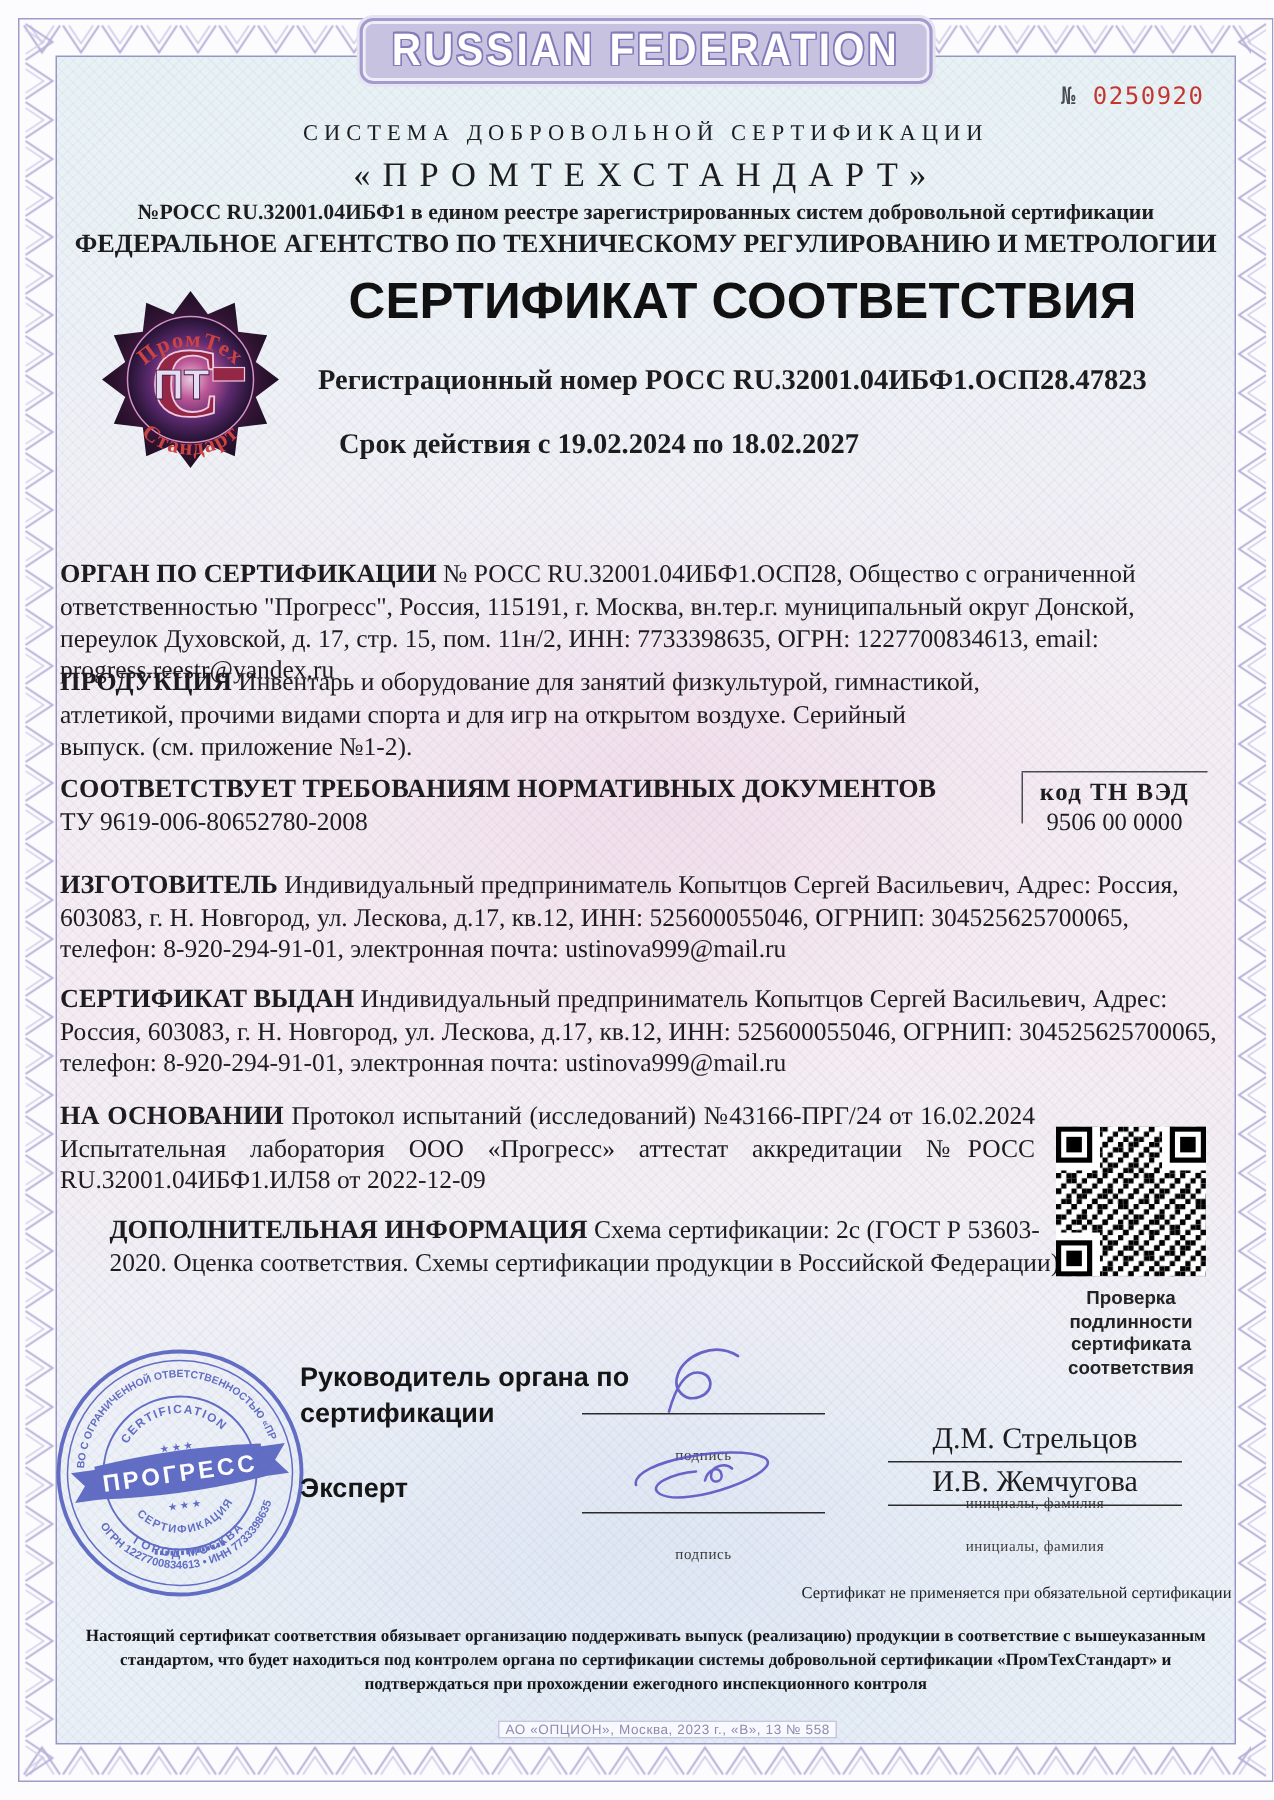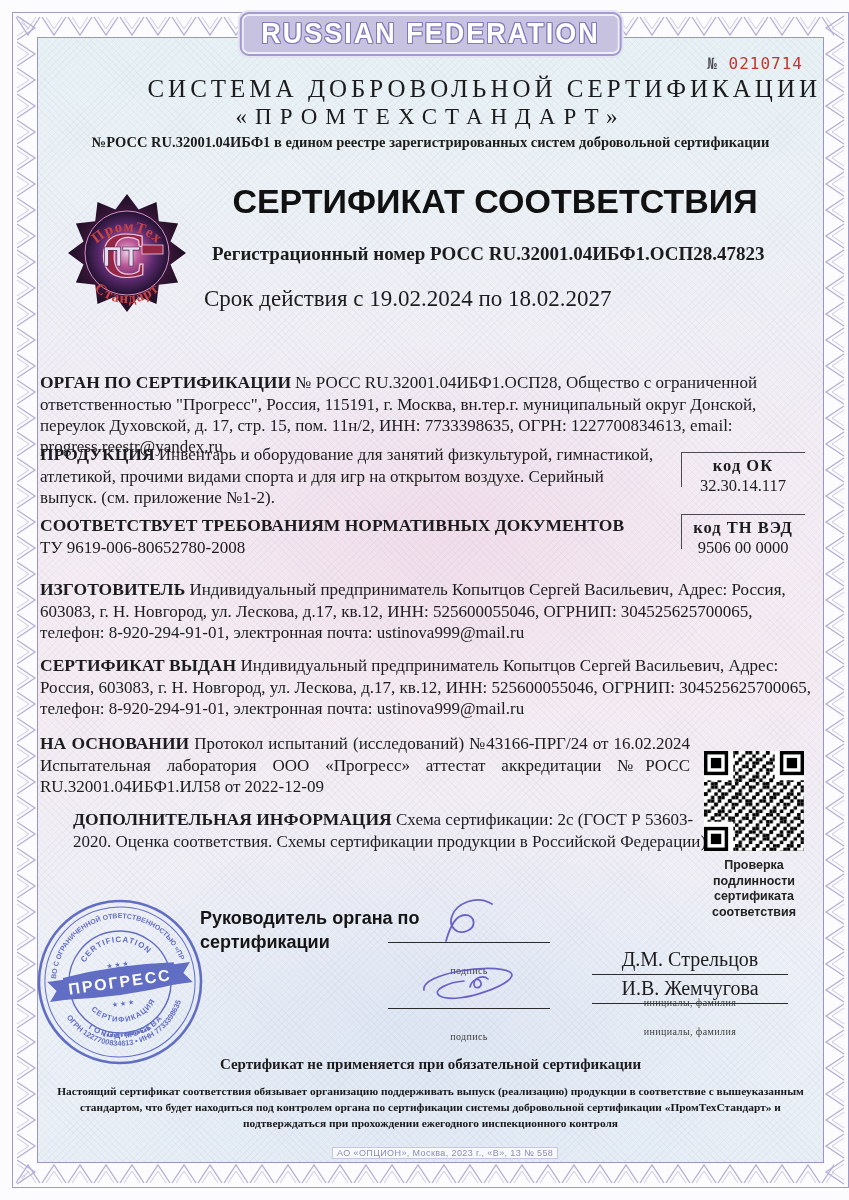--- a/index.html
+++ b/index.html
@@ -28,30 +28,30 @@
     padding:4px 20px 5px;}
   .banner span{font-family:"Liberation Sans",sans-serif;font-weight:bold;font-size:27px;
     letter-spacing:2px;color:#ffffff;white-space:nowrap;display:inline-block;transform:scaleY(1.12);
     text-shadow:1px 0 #837bba,-1px 0 #837bba,0 1px #837bba,0 -1px #837bba,1px 1px #837bba,-1px -1px #837bba,1px -1px #837bba,-1px 1px #837bba;}
   
   .cert-no{position:absolute;top:54px;right:58px;font-family:"DejaVu Sans Mono",monospace;font-size:16px;letter-spacing:1px;}
   .cert-no .pre{color:#4a4a52;}
   .cert-no .num{color:#c5352f;}
   
   .hdr{position:absolute;top:76px;left:40px;right:40px;text-align:center;}
-  .hdr-l1{font-size:25px;letter-spacing:4px;line-height:26px;text-align:right;}
+  .hdr-l1{font-size:15px;letter-spacing:4px;line-height:26px;}
   .hdr-l2{font-size:23px;letter-spacing:8px;line-height:29px;}
   .hdr-l3{font-size:14.5px;font-weight:bold;line-height:17px;margin-top:3px;}
   .hdr-l4{font-size:17.5px;font-weight:bold;line-height:20px;margin-top:1px;}
   
   .logo{position:absolute;left:66px;top:192px;width:122px;height:122px;}
   .title{position:absolute;top:182px;left:205px;width:580px;text-align:center;
     font-family:"Liberation Sans",sans-serif;font-weight:bold;font-size:34px;letter-spacing:0px;color:#111;}
   .regline{position:absolute;left:212px;top:243px;font-size:19px;font-weight:bold;}
-  .validline{position:absolute;left:204px;top:286px;font-size:23px;font-weight:normal;}
+  .validline{position:absolute;left:226px;top:286px;font-size:19px;font-weight:bold;}
   
   .sec{position:absolute;left:40px;font-size:17px;line-height:1.24;}
   .sec b{font-size:17.5px;}
   .sec-org{top:351px;width:772px;margin-top:21px;}
   .sec-prod{top:444px;width:618px;}
   .sec-std{top:515px;width:660px;}
   .sec-std .lbl{font-weight:bold;font-size:17.5px;display:block;}
   .sec-man{top:579px;width:774px;}
   .sec-iss{top:655px;width:774px;}
   .sec-basis{top:733px;width:650px;text-align:justify;}
@@ -76,21 +76,21 @@
   .sig-slot .rule{border-bottom:1.5px solid #2b2b2b;position:relative;}
   .sig-slot svg{position:absolute;left:12px;bottom:0px;}
   .sig-head{top:898px;}  .sig-head .rule{height:44px;}
   .sig-expert{top:962px;} .sig-expert .rule{height:46px;}
   .cap{font-size:10px;color:#3d3d3d;text-align:center;letter-spacing:.4px;padding-top:1px;margin-top:21px;}
   .name-slot{position:absolute;left:592px;width:196px;text-align:center;}
   .name-slot .nm{font-size:20px;border-bottom:1.5px solid #2b2b2b;padding-bottom:3px;}
   .name-head{top:948px;}
   .name-expert{top:977px;}
   
-  .foot-note{position:absolute;top:1056px;left:40px;right:40px;text-align:center;font-weight:bold;font-size:15px;}
+  .foot-note{position:absolute;top:1056px;left:40px;right:40px;text-align:right;font-weight:normal;font-size:11px;}
   .foot-disc{position:absolute;top:1083px;left:56px;right:56px;text-align:center;font-weight:bold;font-size:11.4px;line-height:1.42;color:#17171a;}
   .print-info{position:absolute;top:1147px;left:332px;font-family:"Liberation Sans",sans-serif;font-size:9px;
     color:#8f8bb0;letter-spacing:.4px;background:rgba(252,252,255,.85);padding:0 4px;border:.5px solid #c9c5e0;}
 </style>
 </head>
 <body>
 
 <div class="page">
 
   <div class="frame-outer"></div>
@@ -131,27 +131,28 @@
       <rect width="22" height="1170" fill="url(#pR)"></rect>
     </svg>
   <div class="frame-inner"></div>
   <div class="guilloche"></div>
 
   <div class="banner">
     <span>RUSSIAN FEDERATION</span>
   </div>
   <div class="cert-no">
     <span class="pre">№</span>
-    <span class="num">0210714</span>
+    <span class="num">0250920</span>
   </div>
 
   <div class="hdr">
     <div class="hdr-l1">СИСТЕМА ДОБРОВОЛЬНОЙ СЕРТИФИКАЦИИ</div>
     <div class="hdr-l2">«ПРОМТЕХСТАНДАРТ»</div>
     <div class="hdr-l3">№РОСС RU.32001.04ИБФ1 в едином реестре зарегистрированных систем добровольной сертификации</div>
+    <div class="hdr-l4">ФЕДЕРАЛЬНОЕ АГЕНТСТВО ПО ТЕХНИЧЕСКОМУ РЕГУЛИРОВАНИЮ И МЕТРОЛОГИИ</div>
   </div>
 
   <svg class="logo" viewBox="0 0 122 122">
     <defs>
       <radialGradient id="lgO">
           <stop offset="0%" stop-color="#7a2a62"></stop>
           <stop offset="55%" stop-color="#461b44"></stop>
           <stop offset="100%" stop-color="#1e0e24"></stop>
         </radialGradient>
       <radialGradient id="lgI">
@@ -181,24 +182,20 @@
   <div class="validline">Срок действия с 19.02.2024 по 18.02.2027</div>
 
   <div class="sec sec-org">
     <b>ОРГАН ПО СЕРТИФИКАЦИИ</b><span> № РОСС RU.32001.04ИБФ1.ОСП28, Общество с ограниченной ответственностью "Прогресс", Россия, 115191, г. Москва, вн.тер.г. муниципальный округ Донской, переулок Духовской, д. 17, стр. 15, пом. 11н/2, ИНН: 7733398635, ОГРН: 1227700834613, email: progress.reestr@yandex.ru</span>
   </div>
 
   <div class="sec sec-prod">
     <b>ПРОДУКЦИЯ</b><span> Инвентарь и оборудование для занятий физкультурой, гимнастикой, атлетикой, прочими видами спорта и для игр на открытом воздухе. Серийный выпуск. (см. приложение №1-2).</span>
   </div>
 
-  <div class="code-box code-ok">
-    <div class="cl">код ОК</div>
-    <div class="cv">32.30.14.117</div>
-  </div>
   <div class="code-box code-tnved">
     <div class="cl">код ТН ВЭД</div>
     <div class="cv">9506 00 0000</div>
   </div>
 
   <div class="sec sec-std">
     <span class="lbl">СООТВЕТСТВУЕТ ТРЕБОВАНИЯМ НОРМАТИВНЫХ ДОКУМЕНТОВ</span>
     <span>ТУ 9619-006-80652780-2008</span>
   </div>
 
@@ -302,20 +299,21 @@
         <path d="M92 8 C76 -2 56 8 52 20 C48 31 57 39 67 35 C77 31 75 19 65 19 C57 19 51 27 46 45" fill="none" stroke="#5b54c2" stroke-width="1.8" stroke-linecap="round" opacity="0.9"></path>
       </svg>
     </div>
     <div class="cap">подпись</div>
   </div>
   <div class="name-slot name-head">
     <div class="nm">Д.М. Стрельцов</div>
     <div class="cap">инициалы, фамилия</div>
   </div>
 
+  <div class="role role-expert">Эксперт</div>
   <div class="sig-slot sig-expert">
     <div class="rule">
       <svg width="140" height="48" viewBox="0 0 140 48">
         <path d="M24 30 C20 14 92 2 110 12 C124 21 58 46 40 36 C30 30 50 22 64 21 M70 27 C72 19 80 17 81 23 C82 28 74 30 74 24 C74 17 84 15 88 19" fill="none" stroke="#5b54c2" stroke-width="1.7" stroke-linecap="round" opacity="0.9"></path>
       </svg>
     </div>
     <div class="cap">подпись</div>
   </div>
   <div class="name-slot name-expert">
     <div class="nm">И.В. Жемчугова</div>

